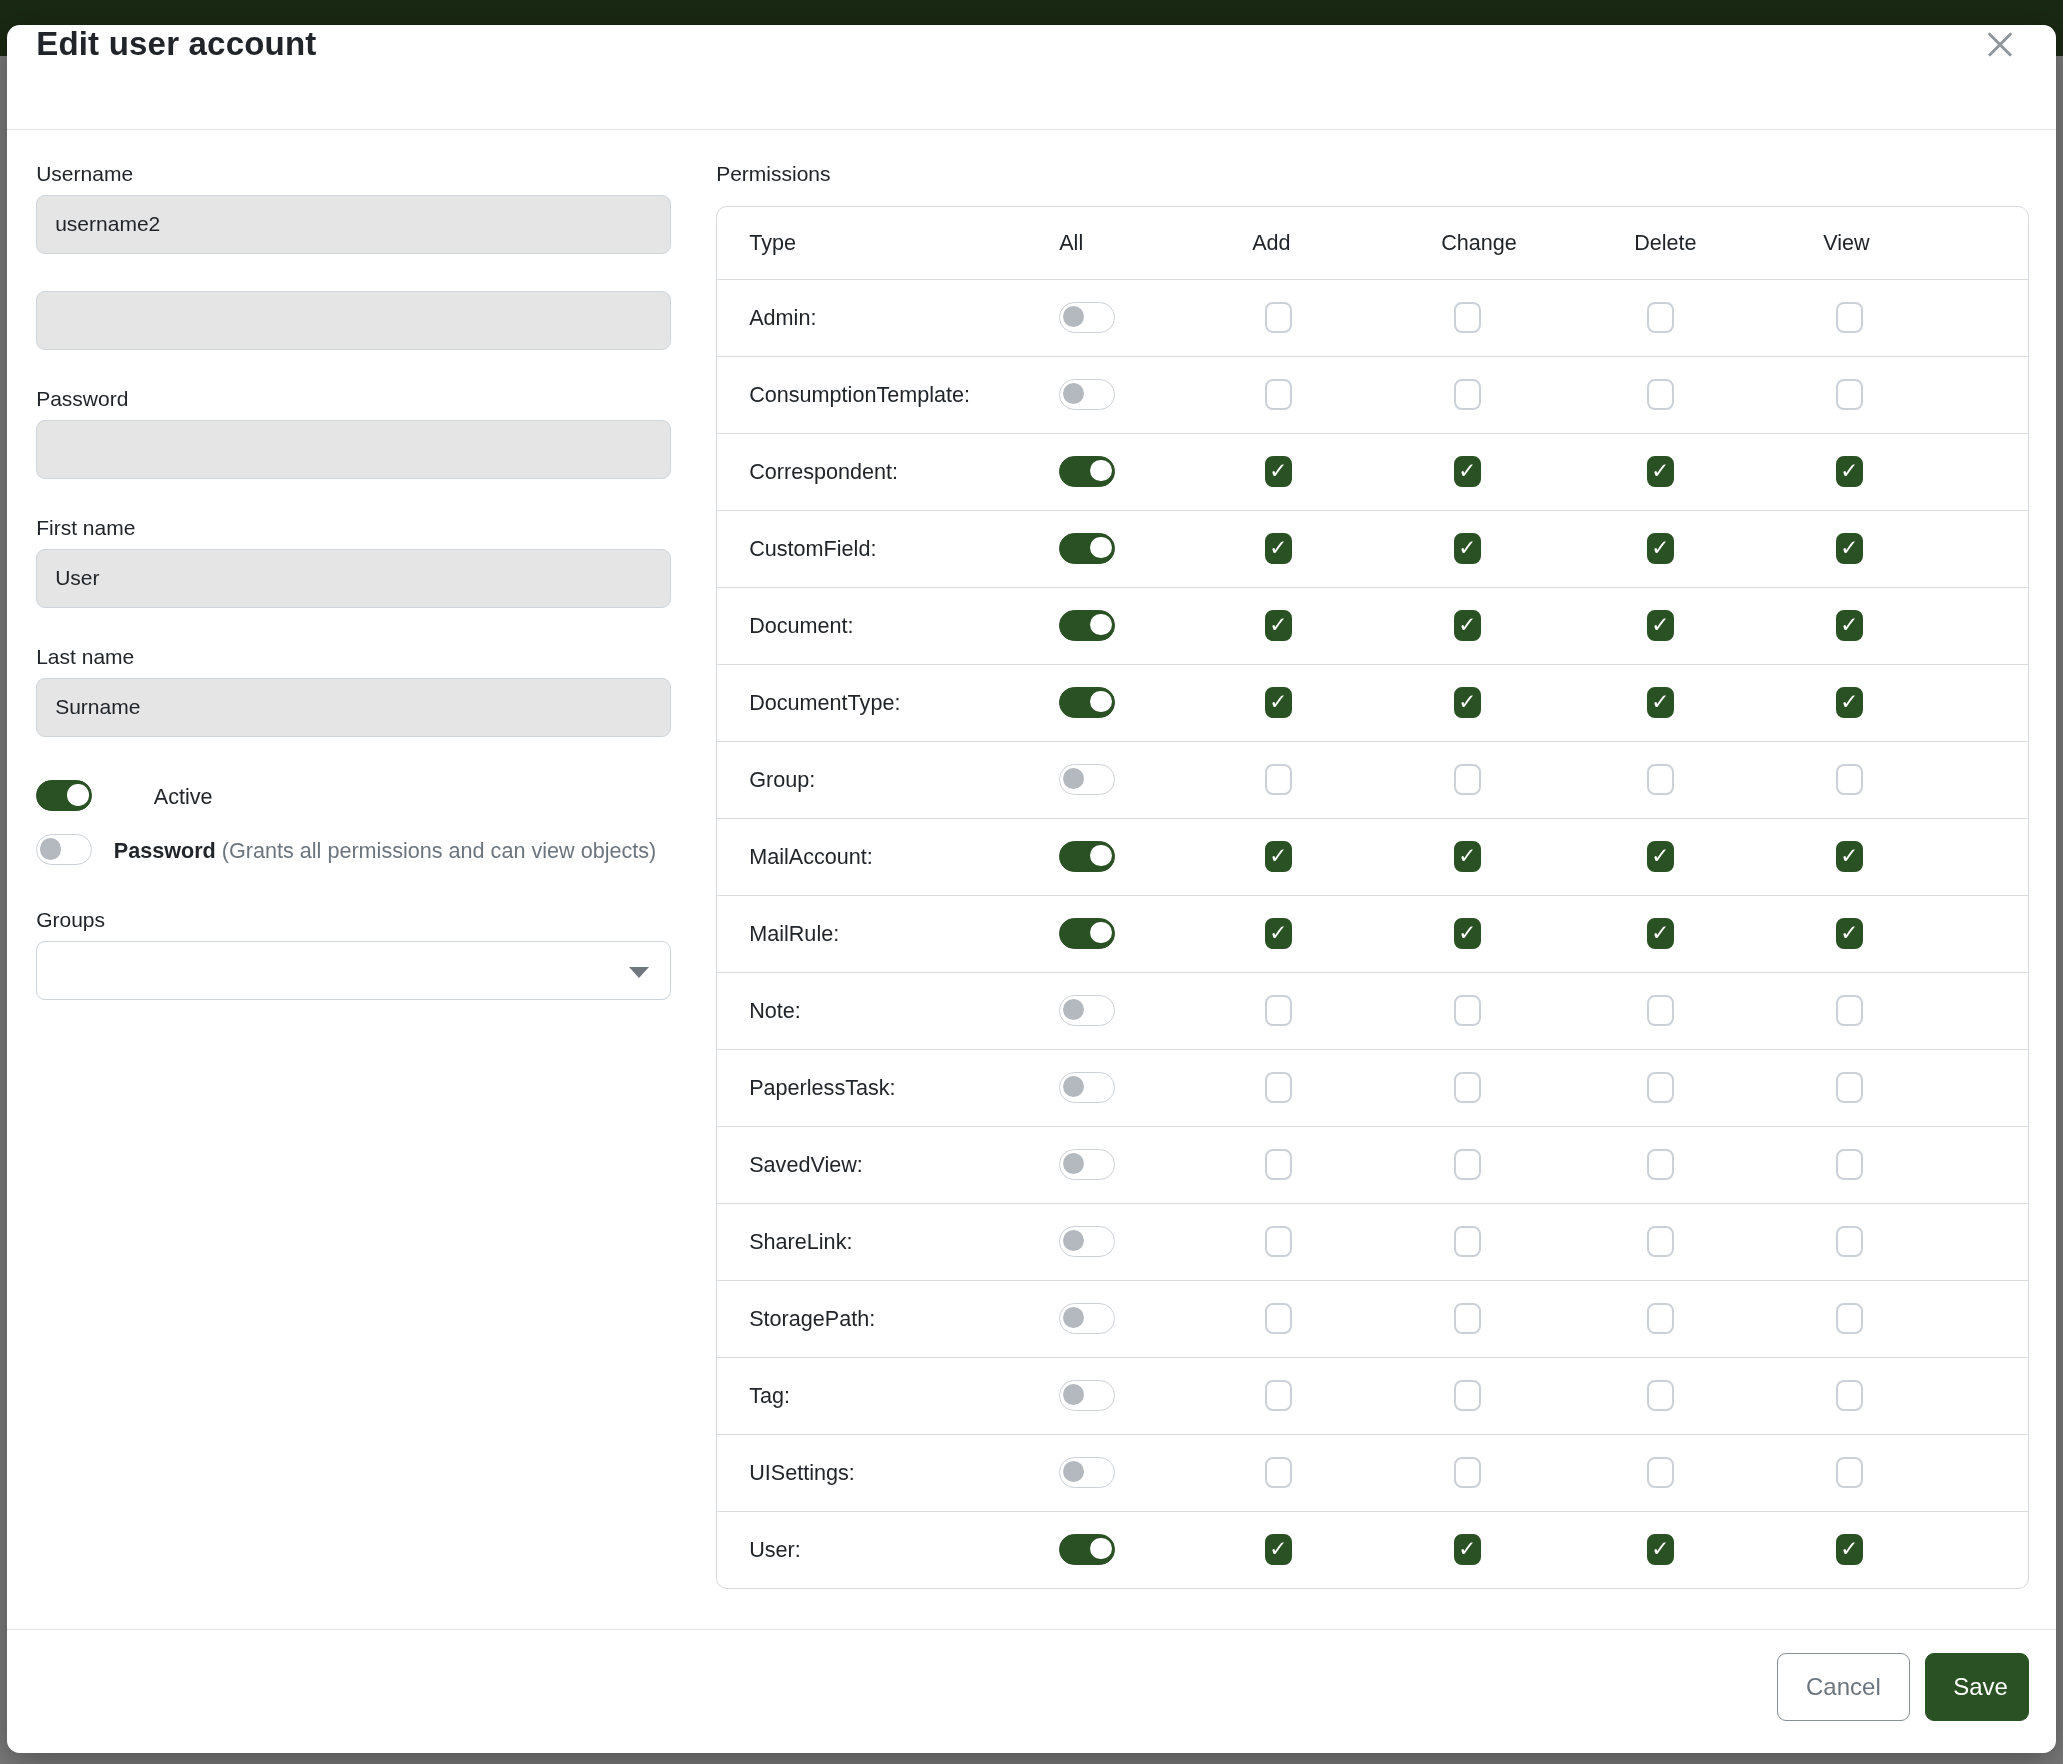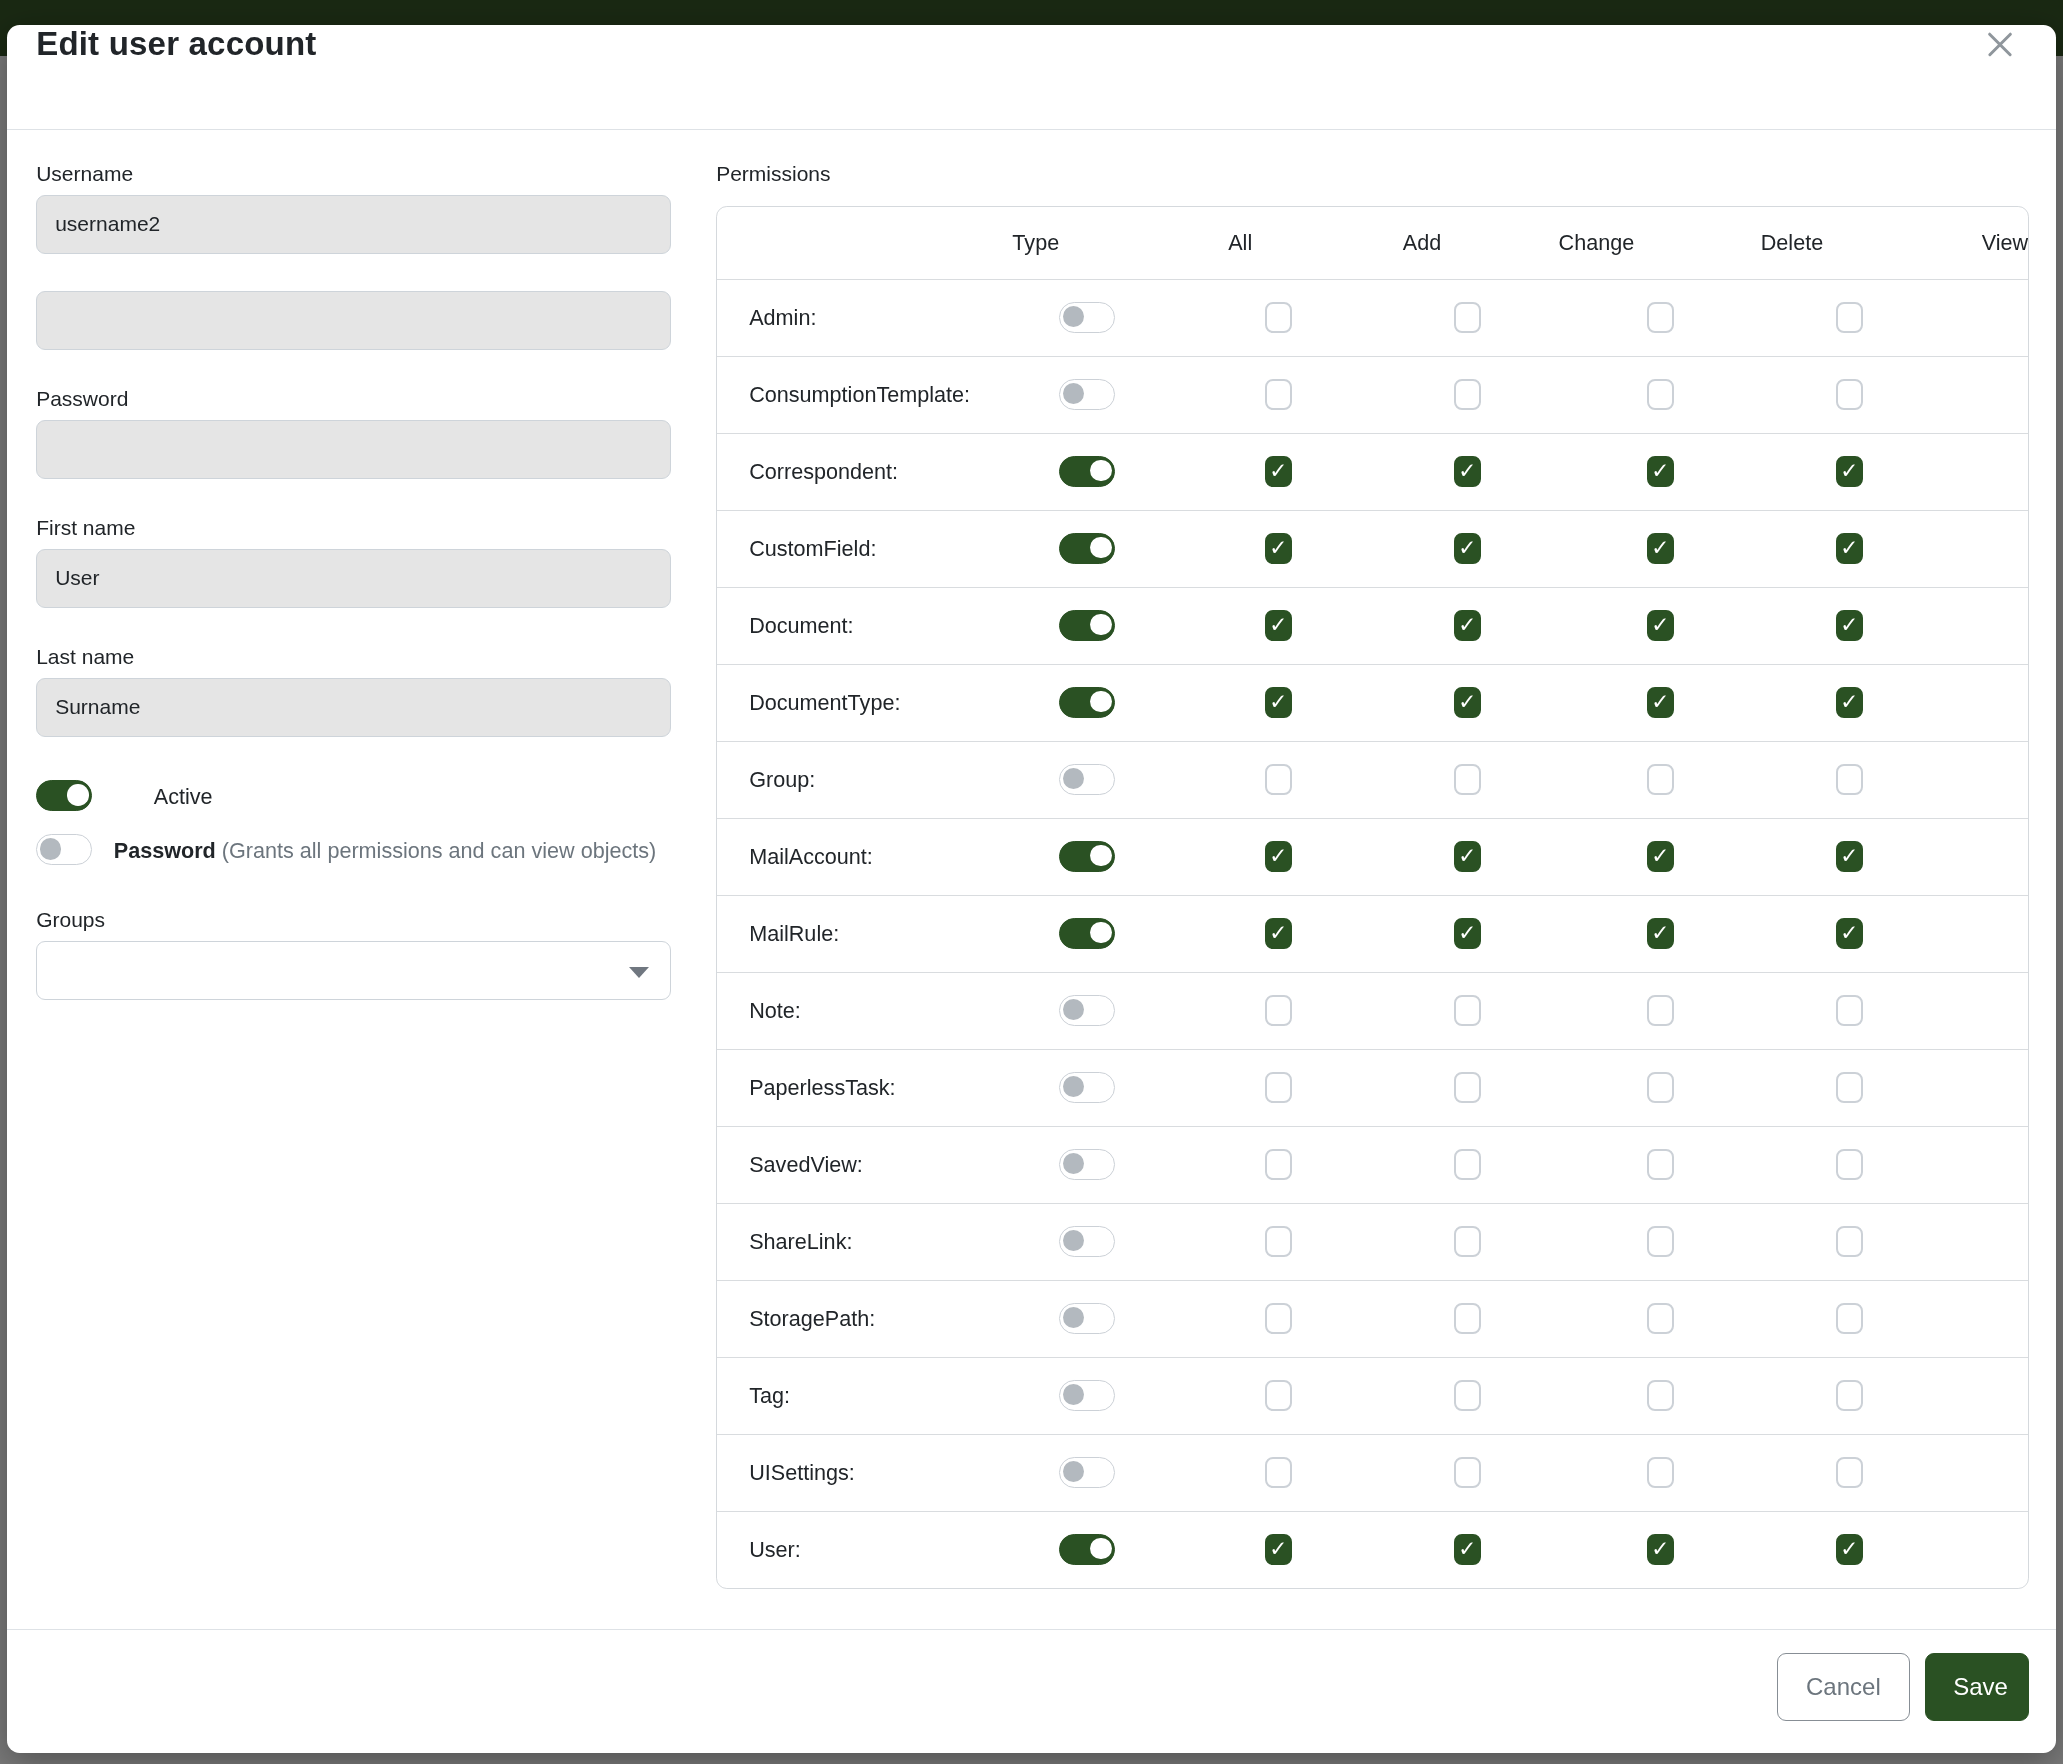--- a/index.html
+++ b/index.html
@@ -88,21 +88,21 @@
   .perm-label { font-size: 21px; margin-bottom: 20px; }
   .perm-table {
     border: 1.8px solid #d5d9dd; border-radius: 10.8px; overflow: hidden;
     background: #fff;
   }
   .perm-grid-row {
     display: grid;
     grid-template-columns: 342px 193px 189px 193px 189px 1fr;
     align-items: center;
   }
-  .perm-header { height: 72px; font-size: 21.6px; text-align: right; }
+  .perm-header { height: 72px; font-size: 21.6px; }
   .perm-header > div:first-child { padding-left: 32px; }
   .perm-row { height: 77px; border-top: 1.8px solid #d9dcdf; font-size: 21.6px; }
   .perm-row > div:first-child { padding-left: 32px; }
   .cb {
     width: 27px; height: 31px; border-radius: 8px; margin-left: 12.6px; cursor: pointer;
   }
   .cb.unchecked { background: #fff; border: 2.7px solid #ccd1d7; }
   .cb.checked {
     background: var(--accent); border: 2.7px solid var(--accent);
     display: flex; align-items: center; justify-content: center;

